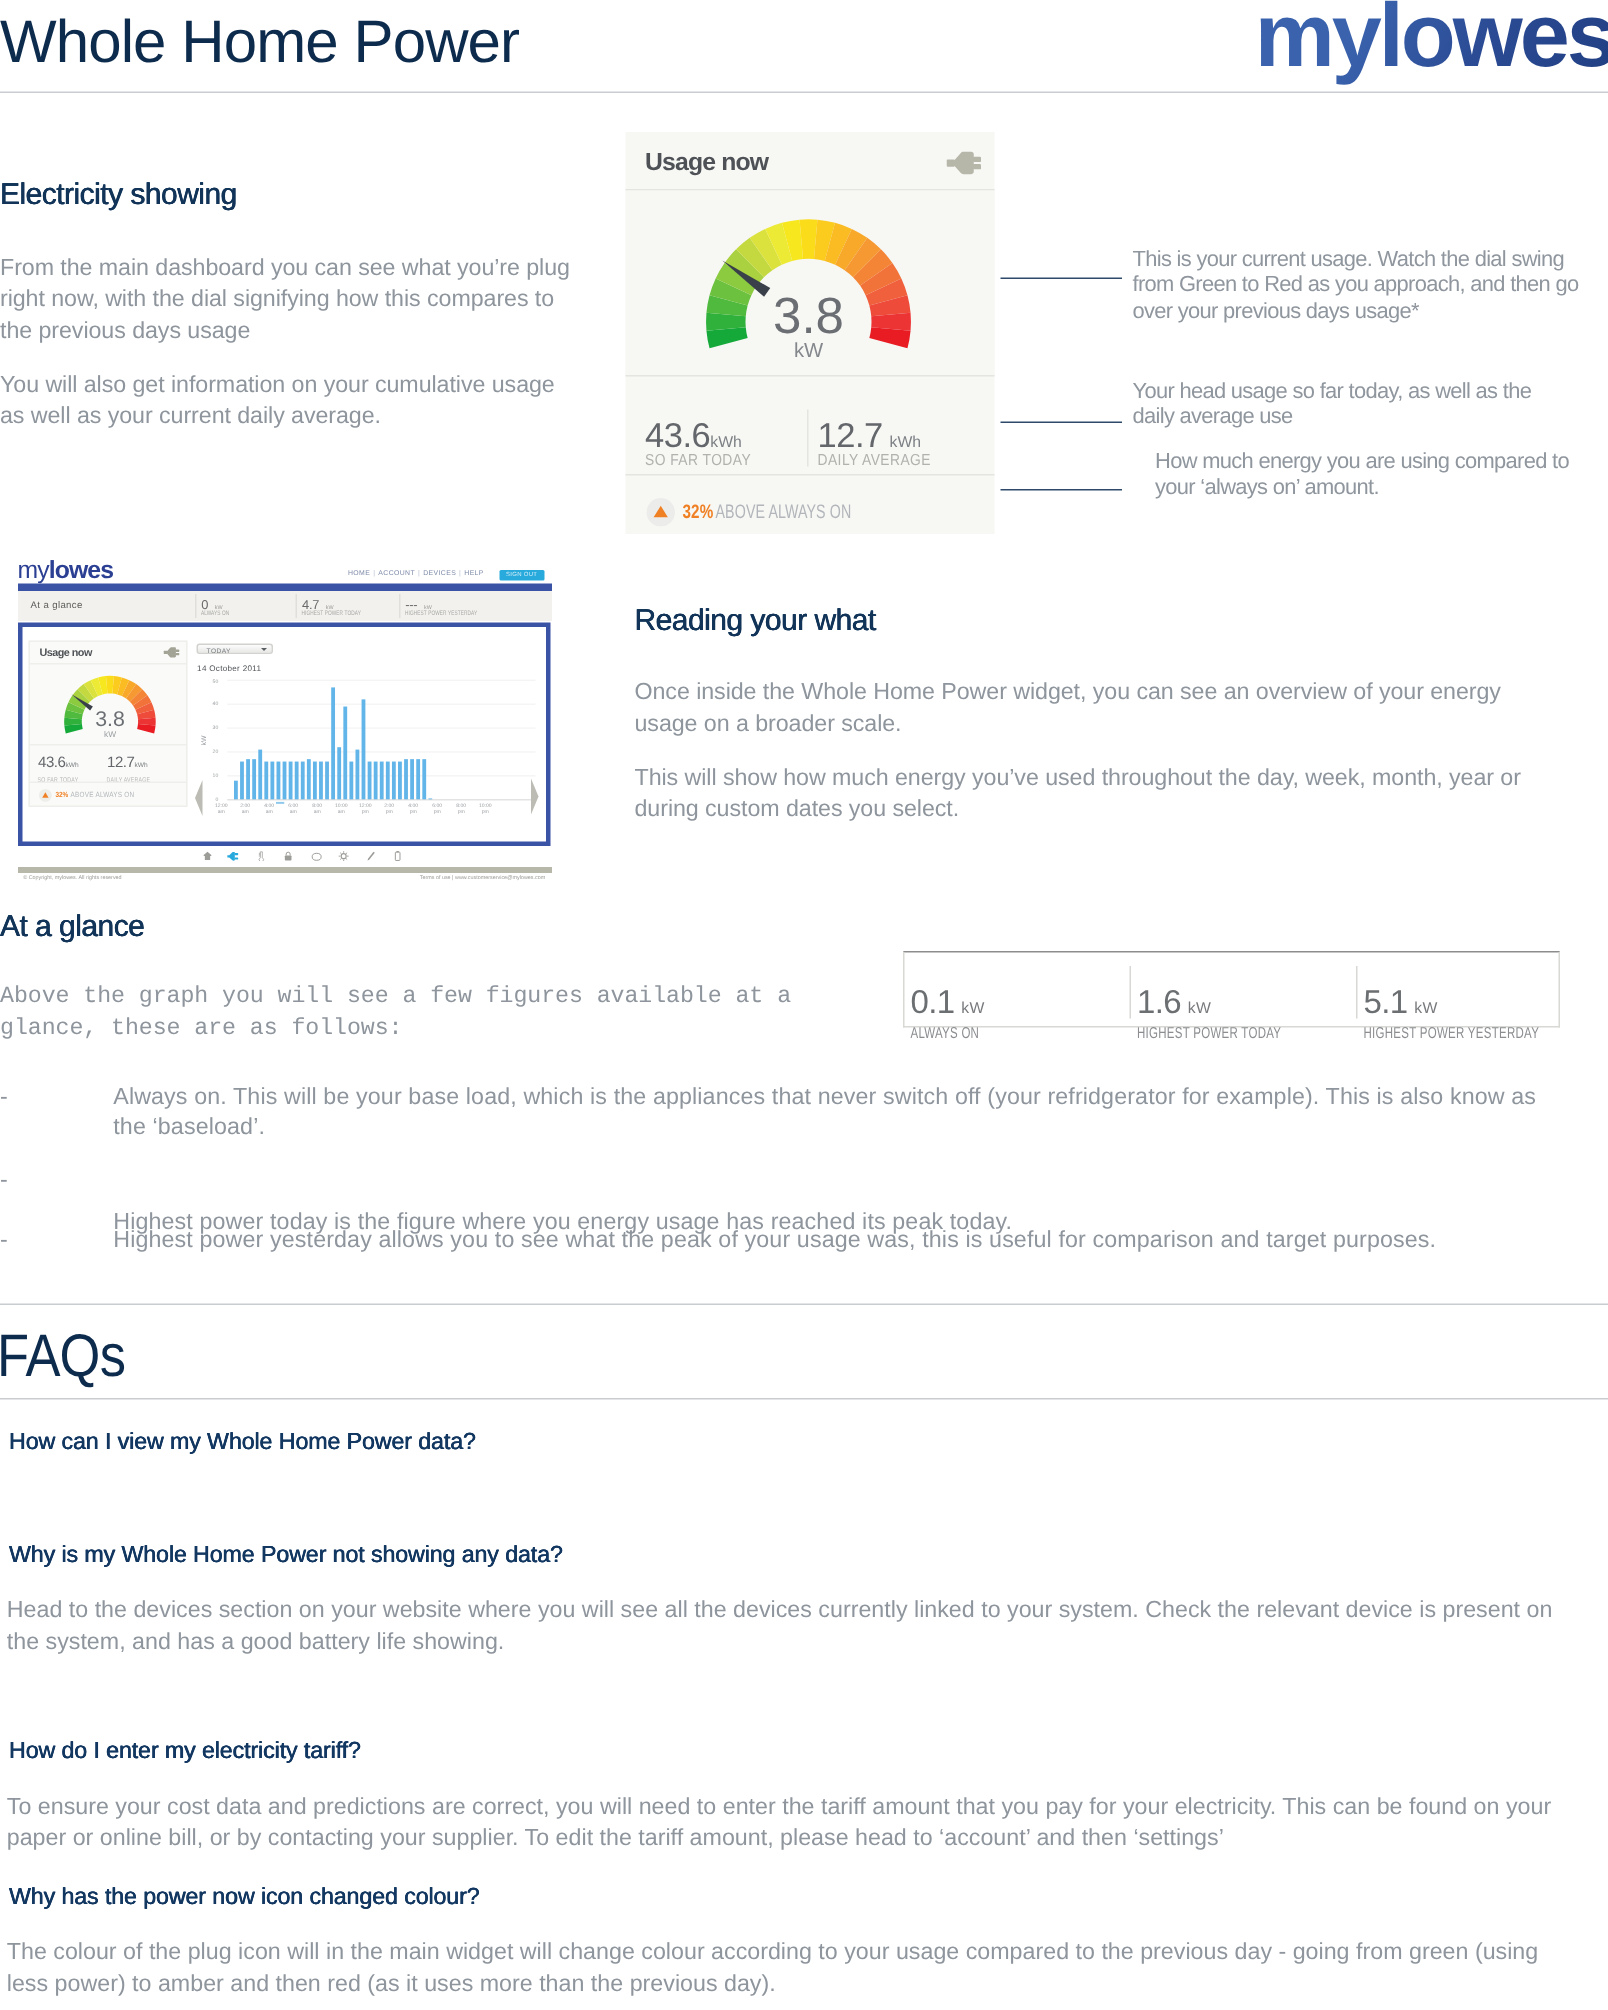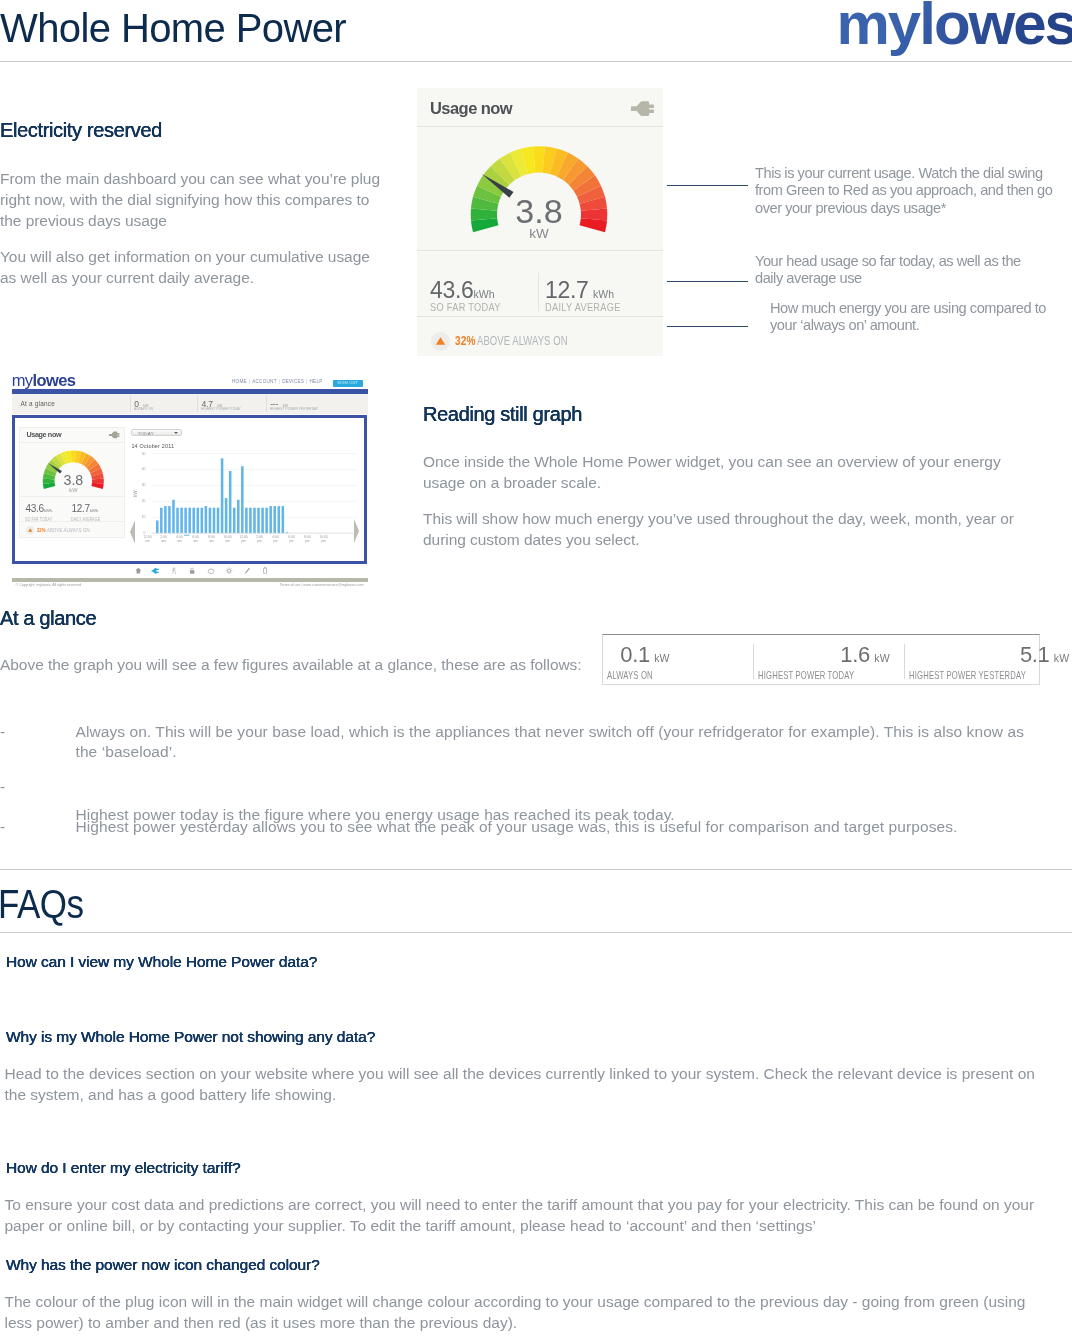--- a/index.html
+++ b/index.html
@@ -124,23 +124,23 @@
   #shot-foot-l { position:absolute; left:4px; top:0px; font-size:3.6px; color:#9a9a96;}
   #shot-foot-r { position:absolute; right:4px; top:0px; font-size:3.6px; color:#9a9a96;}
 
   
   #sec2-title { left:423px; top:403px; }
   #sec2-p1 { left:423px; top:451px; width:620px; }
   #sec2-p2 { left:423px; top:508px; width:620px; }
 
   
   #sec3-title { left:0px; top:607px; }
-  #sec3-p1 { left:0px; top:654px; width:600px; }
+  #sec3-p1 { left:0px; top:654px; width:600px;font-family:Liberation Mono, monospace; }
   #glance { left:602px; top:634px; width:438px; height:51px; border:1px solid #d8d8d4; border-top:1px solid #8d8d8d; background:#ffffff;}
-  .gi { position:absolute; top:9px;text-align:right; }
+  .gi { position:absolute; top:22px; }
   .gi-sep { position:absolute; top:9px; width:1px; height:35px; background:#d8d8d4;}
   .gi-val { font-size:22px; color:#6c6f72; letter-spacing:-0.4px; line-height:22px;}
   .gi-unit { font-size:10.5px; color:#77797c; letter-spacing:0.2px;}
   .gi-lbl { font-size:10.5px; color:#8b8d90; letter-spacing:0.25px; margin-top:4px; line-height:11px; transform:scaleX(0.73); transform-origin:left top; white-space:nowrap;}
 
   
   #bullets { left:0; top:0; width:1072px; height:1340px; }
   .bul-row { position:absolute; }
   .bul-dash { position:absolute; left:0px; top:0; font-size:15.5px; color:#8e959d; line-height:19.6px;}
   .bul-txt { position:absolute; left:75.5px; top:0; display:block; color:#8e959d; font-size:15.5px; line-height:19.6px; letter-spacing:0.08px;}
@@ -155,21 +155,21 @@
 </style>
 </head>
 <body>
 
 <div class="abs" id="page-title">Whole Home Power</div>
 <div class="abs" id="brand-logo">
   <span id="brand-my">my</span><span id="brand-lowes">lowes</span>
 </div>
 <div class="abs" id="header-rule"></div>
 
-<div class="abs h2" id="sec1-title">Electricity reserved</div>
+<div class="abs h2" id="sec1-title">Electricity showing</div>
 <div class="abs body" id="sec1-p1">From the main dashboard you can see what you’re plug right now, with the dial signifying how this compares to the previous days usage</div>
 <div class="abs body" id="sec1-p2">You will also get information on your cumulative usage as well as your current daily average.</div>
 
 <div class="abs" id="usage-widget">
   <div id="uw-head">
     <div id="uw-title">Usage now</div>
     <svg id="uw-plug" viewBox="0 0 23.1 17.3">
       <g fill="#b7b7a9">
         <rect x="0" y="6.3" width="5.6" height="4.8" rx="0.7"></rect>
         <path d="M4.2 8.0 L9.4 2.1 C9.9 1.5 10.6 1.2 11.4 1.2 L16.5 1.2 C17.5 1.2 18.2 1.9 18.2 2.9 L18.2 14.4 C18.2 15.4 17.5 16.1 16.5 16.1 L11.4 16.1 C10.6 16.1 9.9 15.8 9.4 15.2 L4.2 9.3 Z"></path>
@@ -440,21 +440,21 @@
         </svg>
       </div>
     </div>
   <div id="shot-greybar"></div>
   <div id="shot-footer">
     <span id="shot-foot-l">© Copyright, mylowes. All rights reserved</span>
     <span id="shot-foot-r">Terms of use  |  www.customerservice@mylowes.com</span>
   </div>
 </div>
 
-<div class="abs h2" id="sec2-title">Reading still graph</div>
+<div class="abs h2" id="sec2-title">Reading your what</div>
 <div class="abs body" id="sec2-p1">Once inside the Whole Home Power widget, you can see an overview of your energy usage on a broader scale.</div>
 <div class="abs body" id="sec2-p2">This will show how much energy you’ve used throughout the day, week, month, year or during custom dates you select.</div>
 
 <div class="abs h2" id="sec3-title">At a glance</div>
 <div class="abs body" id="sec3-p1">Above the graph you will see a few figures available at a glance, these are as follows:</div>
 <div class="abs" id="glance">
     <div class="gi-sep" style="left:150px"></div>
     <div class="gi-sep" style="left:301px"></div>
     <div class="gi" style="left:4px"><span class="gi-val">0.1</span> <span class="gi-unit">kW</span><div class="gi-lbl">ALWAYS ON</div></div>
     <div class="gi" style="left:155px"><span class="gi-val">1.6</span> <span class="gi-unit">kW</span><div class="gi-lbl">HIGHEST POWER TODAY</div></div>

